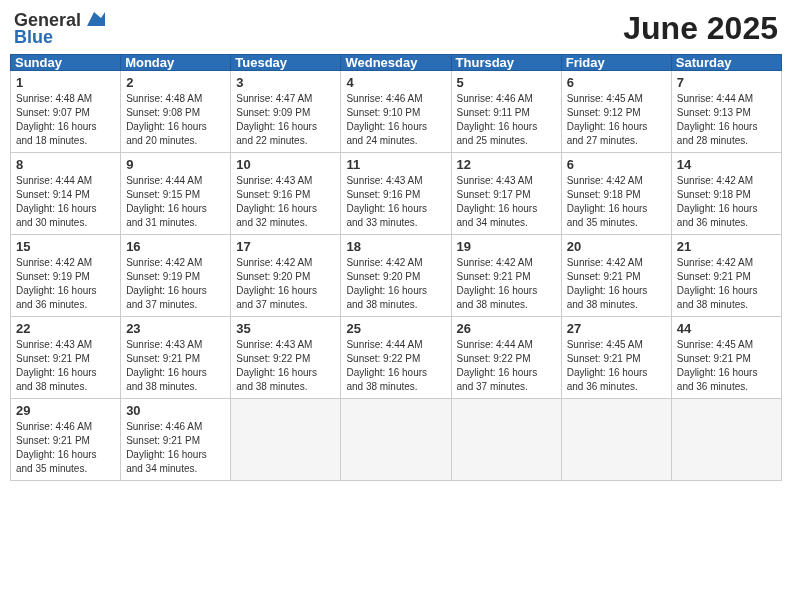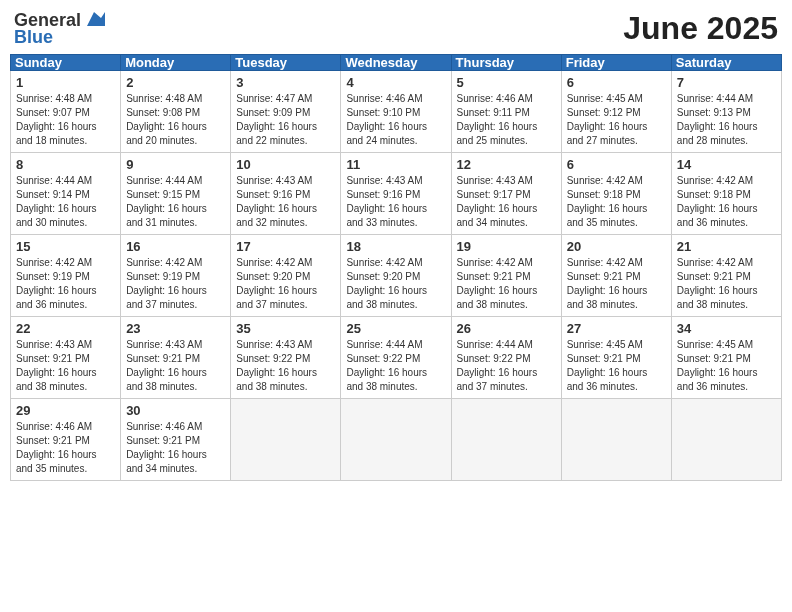--- a/index.html
+++ b/index.html
@@ -267,21 +267,21 @@
 Sunset: 9:22 PM
 Daylight: 16 hours and 37 minutes.</div>
         </td>
         <td>
           <span class="day-num">27</span>
           <div class="day-info" style="white-space: pre-line;">Sunrise: 4:45 AM
 Sunset: 9:21 PM
 Daylight: 16 hours and 36 minutes.</div>
         </td>
         <td>
-          <span class="day-num">34</span>
+          <span class="day-num">44</span>
           <div class="day-info" style="white-space: pre-line;">Sunrise: 4:45 AM
 Sunset: 9:21 PM
 Daylight: 16 hours and 36 minutes.</div>
         </td>
       </tr>
       <tr>
         <td>
           <span class="day-num">29</span>
           <div class="day-info" style="white-space: pre-line;">Sunrise: 4:46 AM
 Sunset: 9:21 PM

